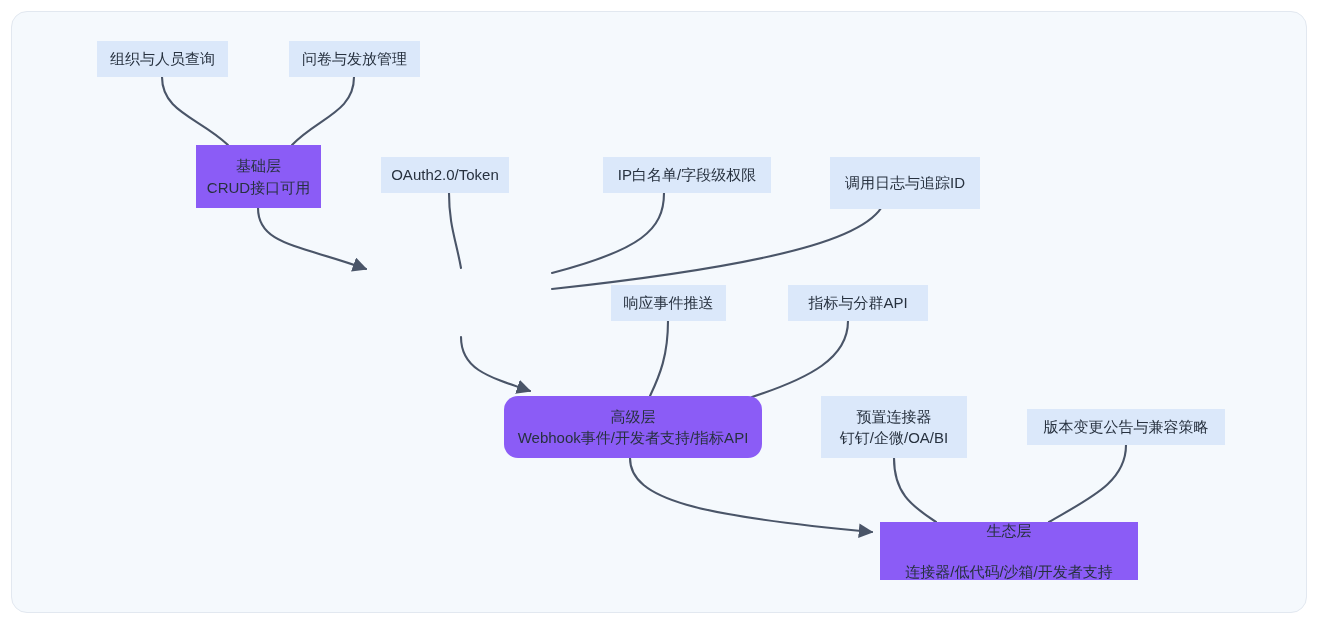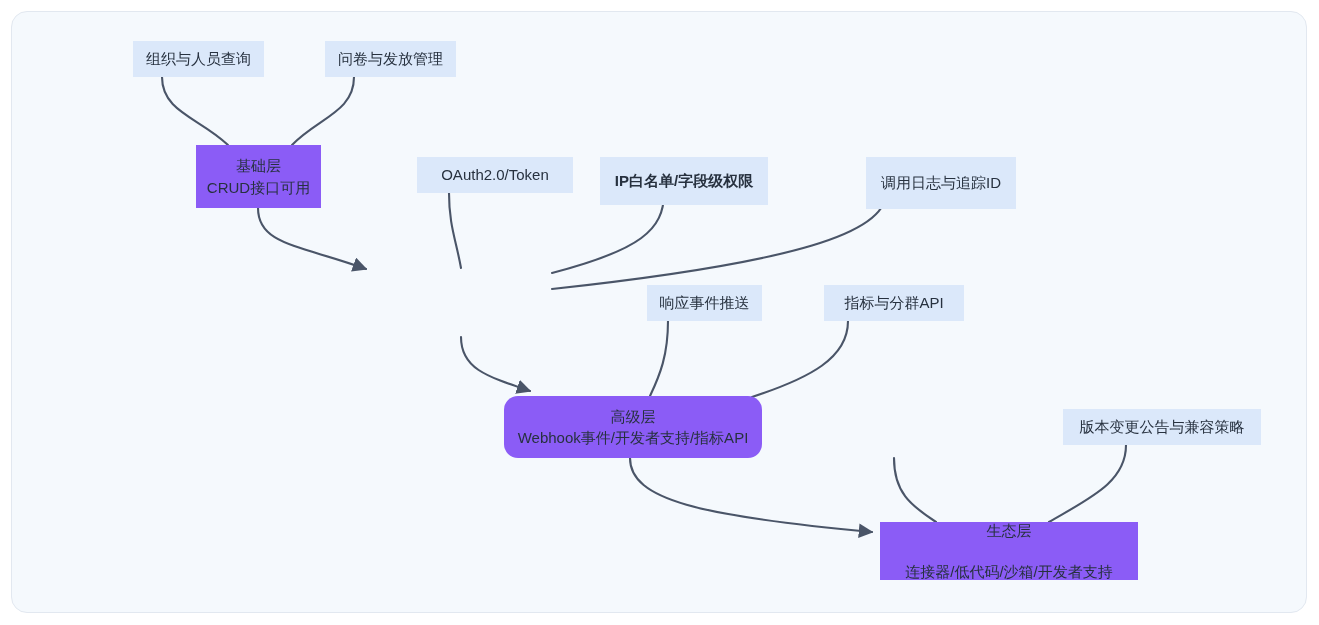--- a/index.html
+++ b/index.html
@@ -45,21 +45,20 @@
     align-items: center;
     justify-content: center;
     text-align: center;
     color: #27313f;
     line-height: 1.42;
     white-space: nowrap;
   }
   .node.leaf {
     background: #dbe8fa;
     font-size: 15px;
-    margin-left: 36px;
   }
   .node.layer {
     background: #8b5cf6;
     font-size: 15px;
   }
   .node .l1, .node .l2 {
     display: block;
   }
 </style>
 </head>
@@ -97,25 +96,25 @@
 
   <div class="node leaf" style="left:289px; top:41px; width:131px; height:36px;">
     <span class="l1">问卷与发放管理</span>
   </div>
 
   <div class="node layer" style="left:196px; top:145px; width:125px; height:63px;">
     <span class="l1">基础层</span>
     <span class="l2">CRUD接口可用</span>
   </div>
 
-  <div class="node leaf" style="left:381px; top:157px; width:156px; height:36px;">
+  <div class="node leaf" style="left:381px; top:157px; width:128px; height:36px;">
     <span class="l1">OAuth2.0/Token</span>
   </div>
 
-  <div class="node leaf" style="left:564px; top:157px; width:168px; height:48px;font-weight:bold;">
+  <div class="node leaf" style="left:603px; top:157px; width:168px; height:36px;">
     <span class="l1">IP白名单/字段级权限</span>
   </div>
 
   <div class="node leaf" style="left:830px; top:157px; width:150px; height:52px;">
     <span class="l1">调用日志与追踪ID</span>
   </div>
 
 
   <div class="node leaf" style="left:611px; top:285px; width:115px; height:36px;">
     <span class="l1">响应事件推送</span>
@@ -123,20 +122,24 @@
 
   <div class="node leaf" style="left:788px; top:285px; width:140px; height:36px;text-align:right;">
     <span class="l1">指标与分群API</span>
   </div>
 
   <div class="node layer" style="left:504px; top:396px; width:258px; height:62px;border-radius:14px;">
     <span class="l1">高级层</span>
     <span class="l2">Webhook事件/开发者支持/指标API</span>
   </div>
 
+  <div class="node leaf" style="left:821px; top:396px; width:146px; height:62px;">
+    <span class="l1">预置连接器</span>
+    <span class="l2">钉钉/企微/OA/BI</span>
+  </div>
 
   <div class="node leaf" style="left:1027px; top:409px; width:198px; height:36px;">
     <span class="l1">版本变更公告与兼容策略</span>
   </div>
 
   <div class="node layer" style="left:880px; top:522px; width:258px; height:58px;gap:20px;">
     <span class="l1">生态层</span>
     <span class="l2">连接器/低代码/沙箱/开发者支持</span>
   </div>
 

